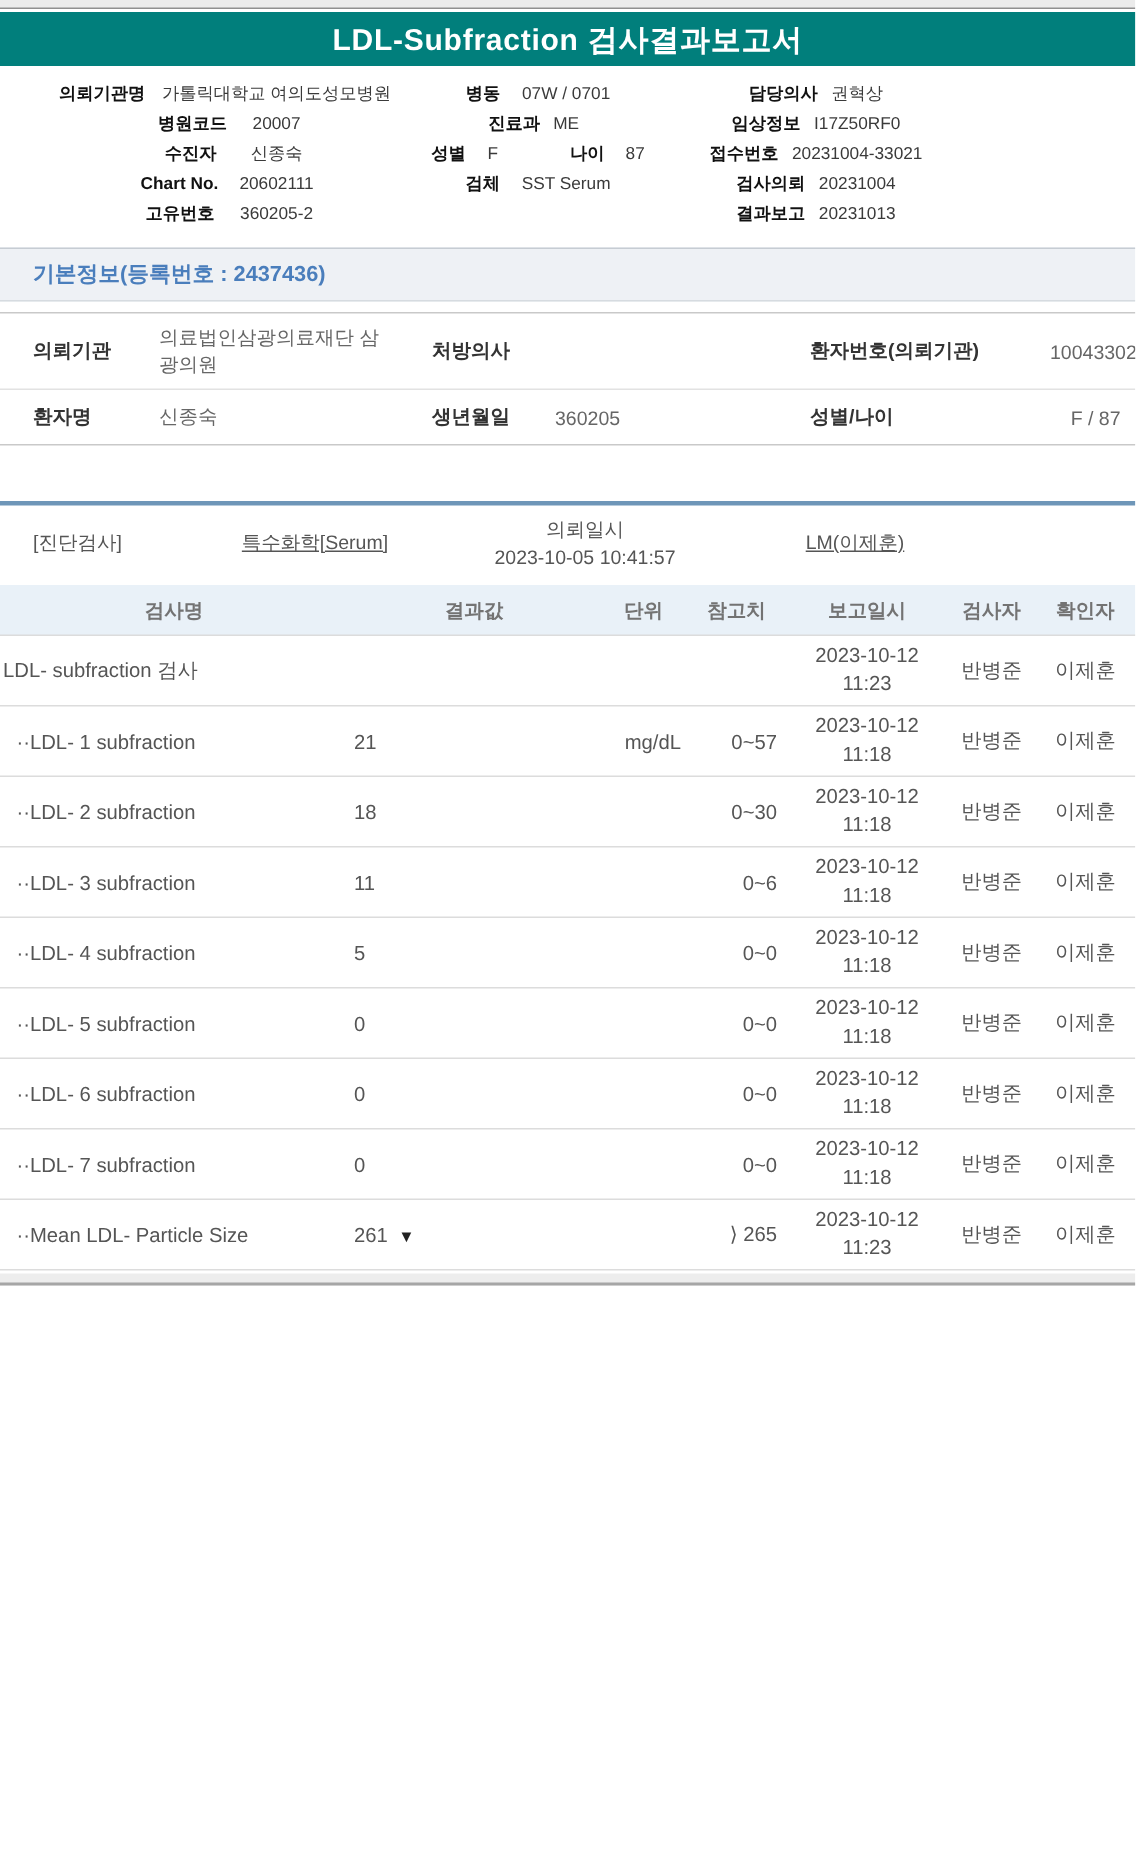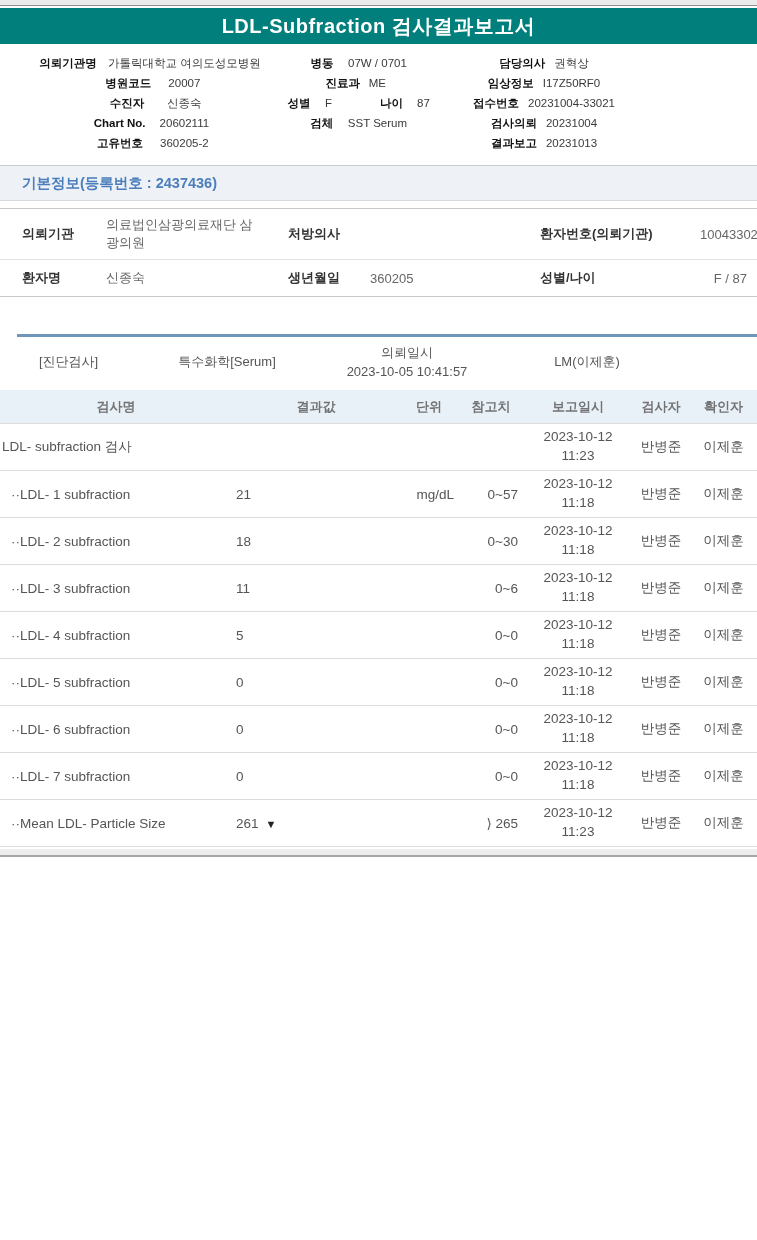--- a/index.html
+++ b/index.html
@@ -43,24 +43,24 @@
   .basic-row.r2 { min-height:36px; }
   .b-label { font-weight:bold; color:#333; }
   .cell-first { padding-left:22px; box-sizing:border-box; }
   .b-value { color:#666; }
   .b-value.wrap { line-height:1.35; padding-right:24px; }
   .b-value.right { text-align:right; padding-right:10px; }
   
   .order-bar {
     margin-top:37px; border-top:3px solid #6e96b8; min-height:50px;
     display:grid; grid-template-columns:120px 180px 180px 180px 1fr;
-    align-items:center; font-size:13px; color:#555;margin-left:17px;
+    align-items:center; font-size:13px; color:#555;
   }
   .o-dept { padding-left:22px; box-sizing:border-box; }
-  .o-center { text-align:center; }
+  .o-center { text-align:center;text-decoration:underline; }
   .o-two { text-align:center; line-height:1.5; }
   
   .results-header {
     margin-top:3px; height:33px; background:#e9f1f8;
     display:grid; grid-template-columns:232px 168px 58px 66px 108px 58px 1fr;
     align-items:center; font-size:13px; font-weight:bold; color:#737373;
     border-bottom:1px solid #dcdcdc; text-align:center;
   }
   .results-row {
     display:grid; grid-template-columns:232px 168px 58px 66px 108px 58px 1fr;

